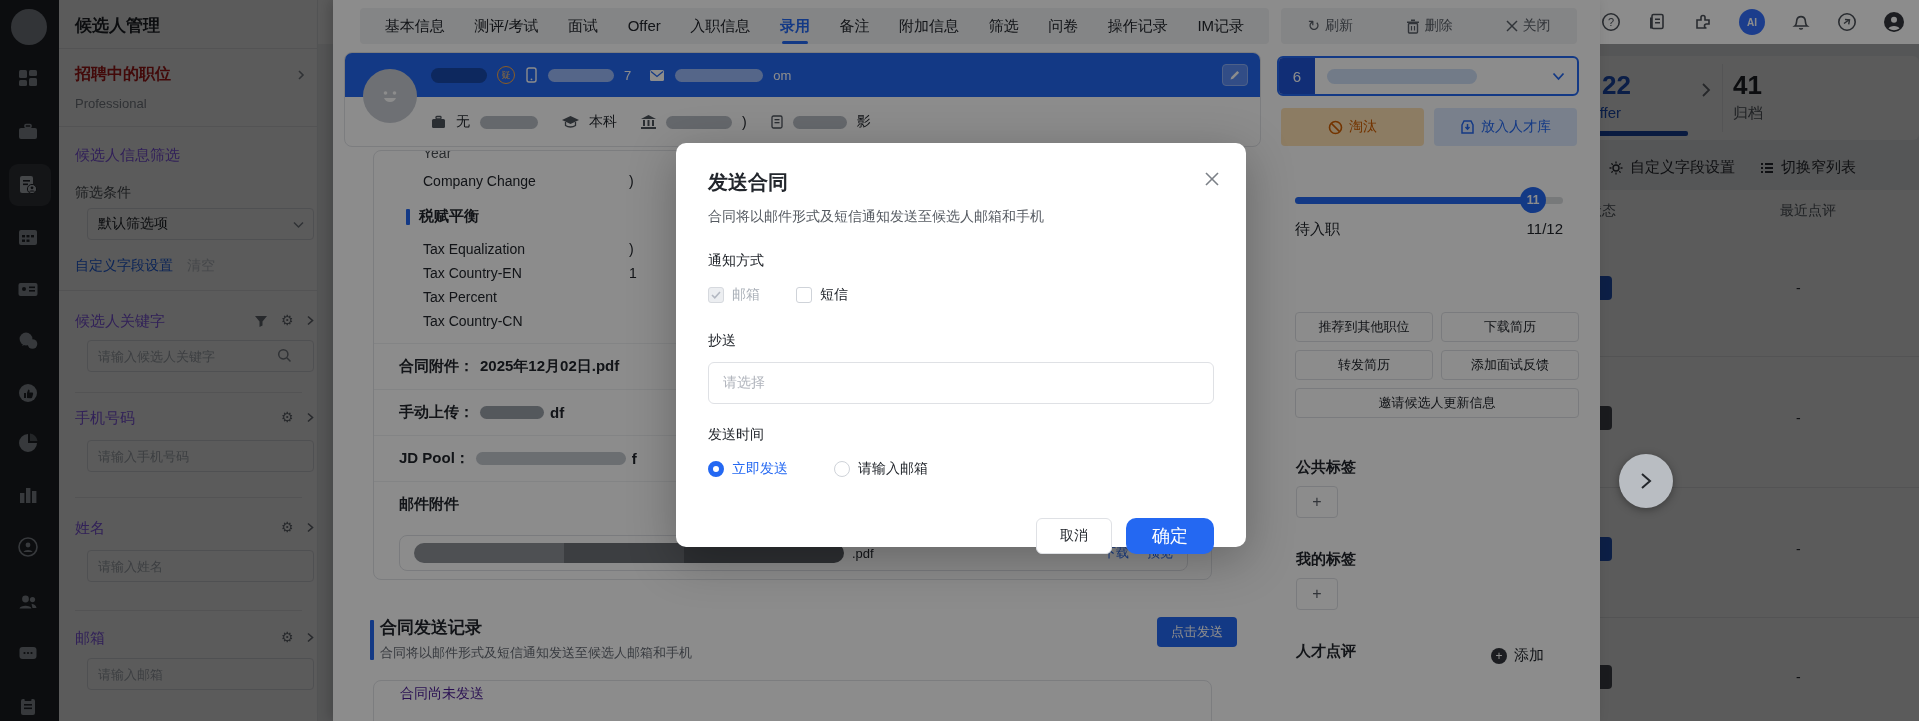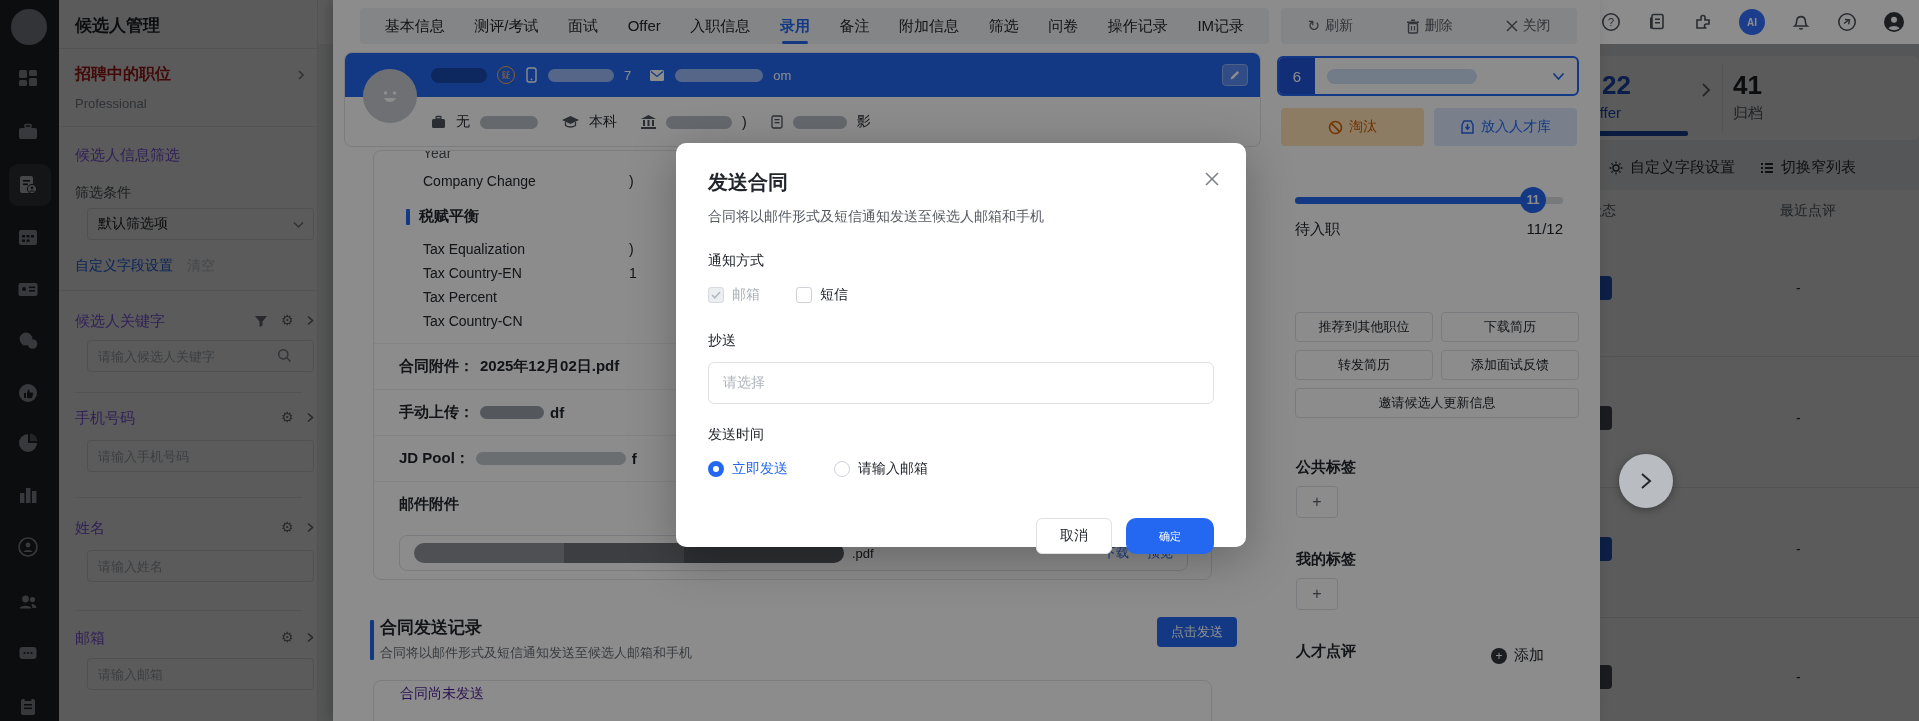--- a/index.html
+++ b/index.html
@@ -132,21 +132,21 @@
   .cb.checked-dis{background:#eceef1;border:1px solid #d6d9de;}
   .cb.empty{background:#fff;border:1px solid #cfd3d9;cursor:pointer;}
   .m-select{margin-top:12px;width:506px;height:42px;border:1px solid #dfe1e5;border-radius:6px;box-sizing:border-box;
     display:flex;align-items:center;padding:0 14px;font-size:14px;color:#b0b4bc;cursor:pointer;}
   .radio-row{margin-top:16px;display:flex;gap:46px;align-items:center;}
   .radio-item{display:flex;align-items:center;gap:8px;font-size:14px;cursor:pointer;}
   .radio-on{width:16px;height:16px;border-radius:50%;border:5px solid #2468F2;background:#fff;box-sizing:border-box;}
   .radio-off{width:16px;height:16px;border-radius:50%;border:1px solid #cfd3d9;background:#fff;box-sizing:border-box;}
   .m-btns{margin-top:40px;display:flex;justify-content:flex-end;gap:14px;}
   .btn-cancel{width:76px;height:36px;background:#fff;border:1px solid #dfe1e5;border-radius:6px;font-size:14px;color:#22262c;cursor:pointer;font-family:inherit;}
-  .btn-confirm{width:88px;height:36px;background:#2468F2;border:none;border-radius:10px;font-size:11px;color:#fff;cursor:pointer;font-family:inherit;}
+  .btn-confirm{width:88px;height:36px;background:#2468F2;border:none;border-radius:10px;font-size:18px;color:#fff;cursor:pointer;font-family:inherit;}
 </style>
 </head>
 <body>
 
 <nav id="appbar" class="abs">
   <div class="abs s-avatar"></div>
   <div class="abs s-active"></div>
   <div class="abs s-item" style="top:68px">
     <svg width="22" height="22" viewBox="0 0 22 22" fill="#9aa0a8">
         <rect x="2" y="2" width="8" height="8" rx="1.5"></rect>

